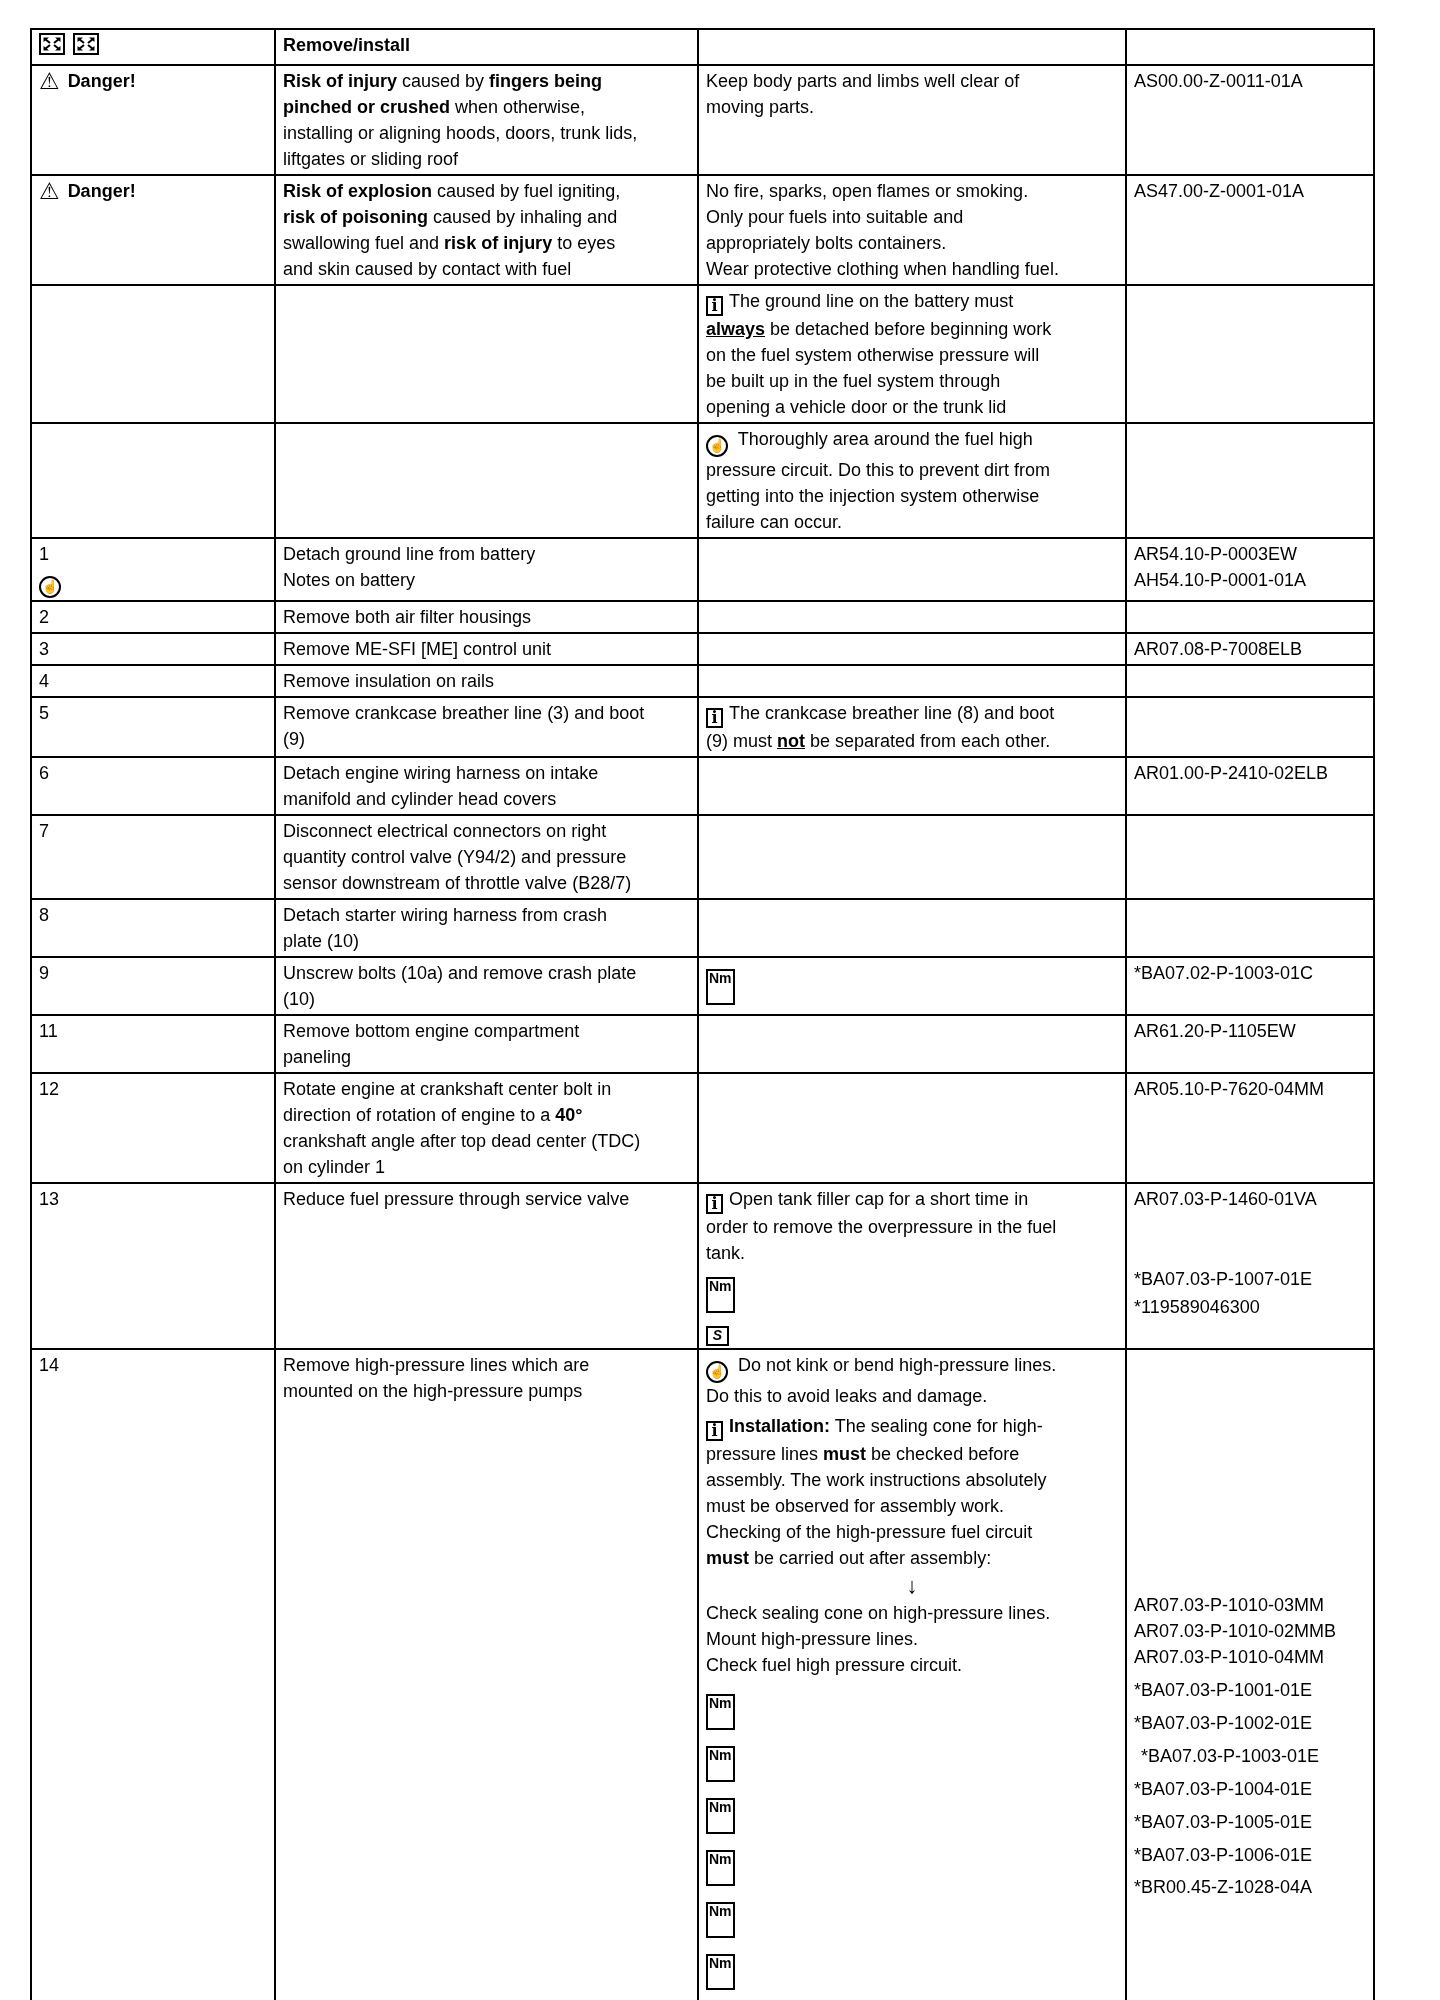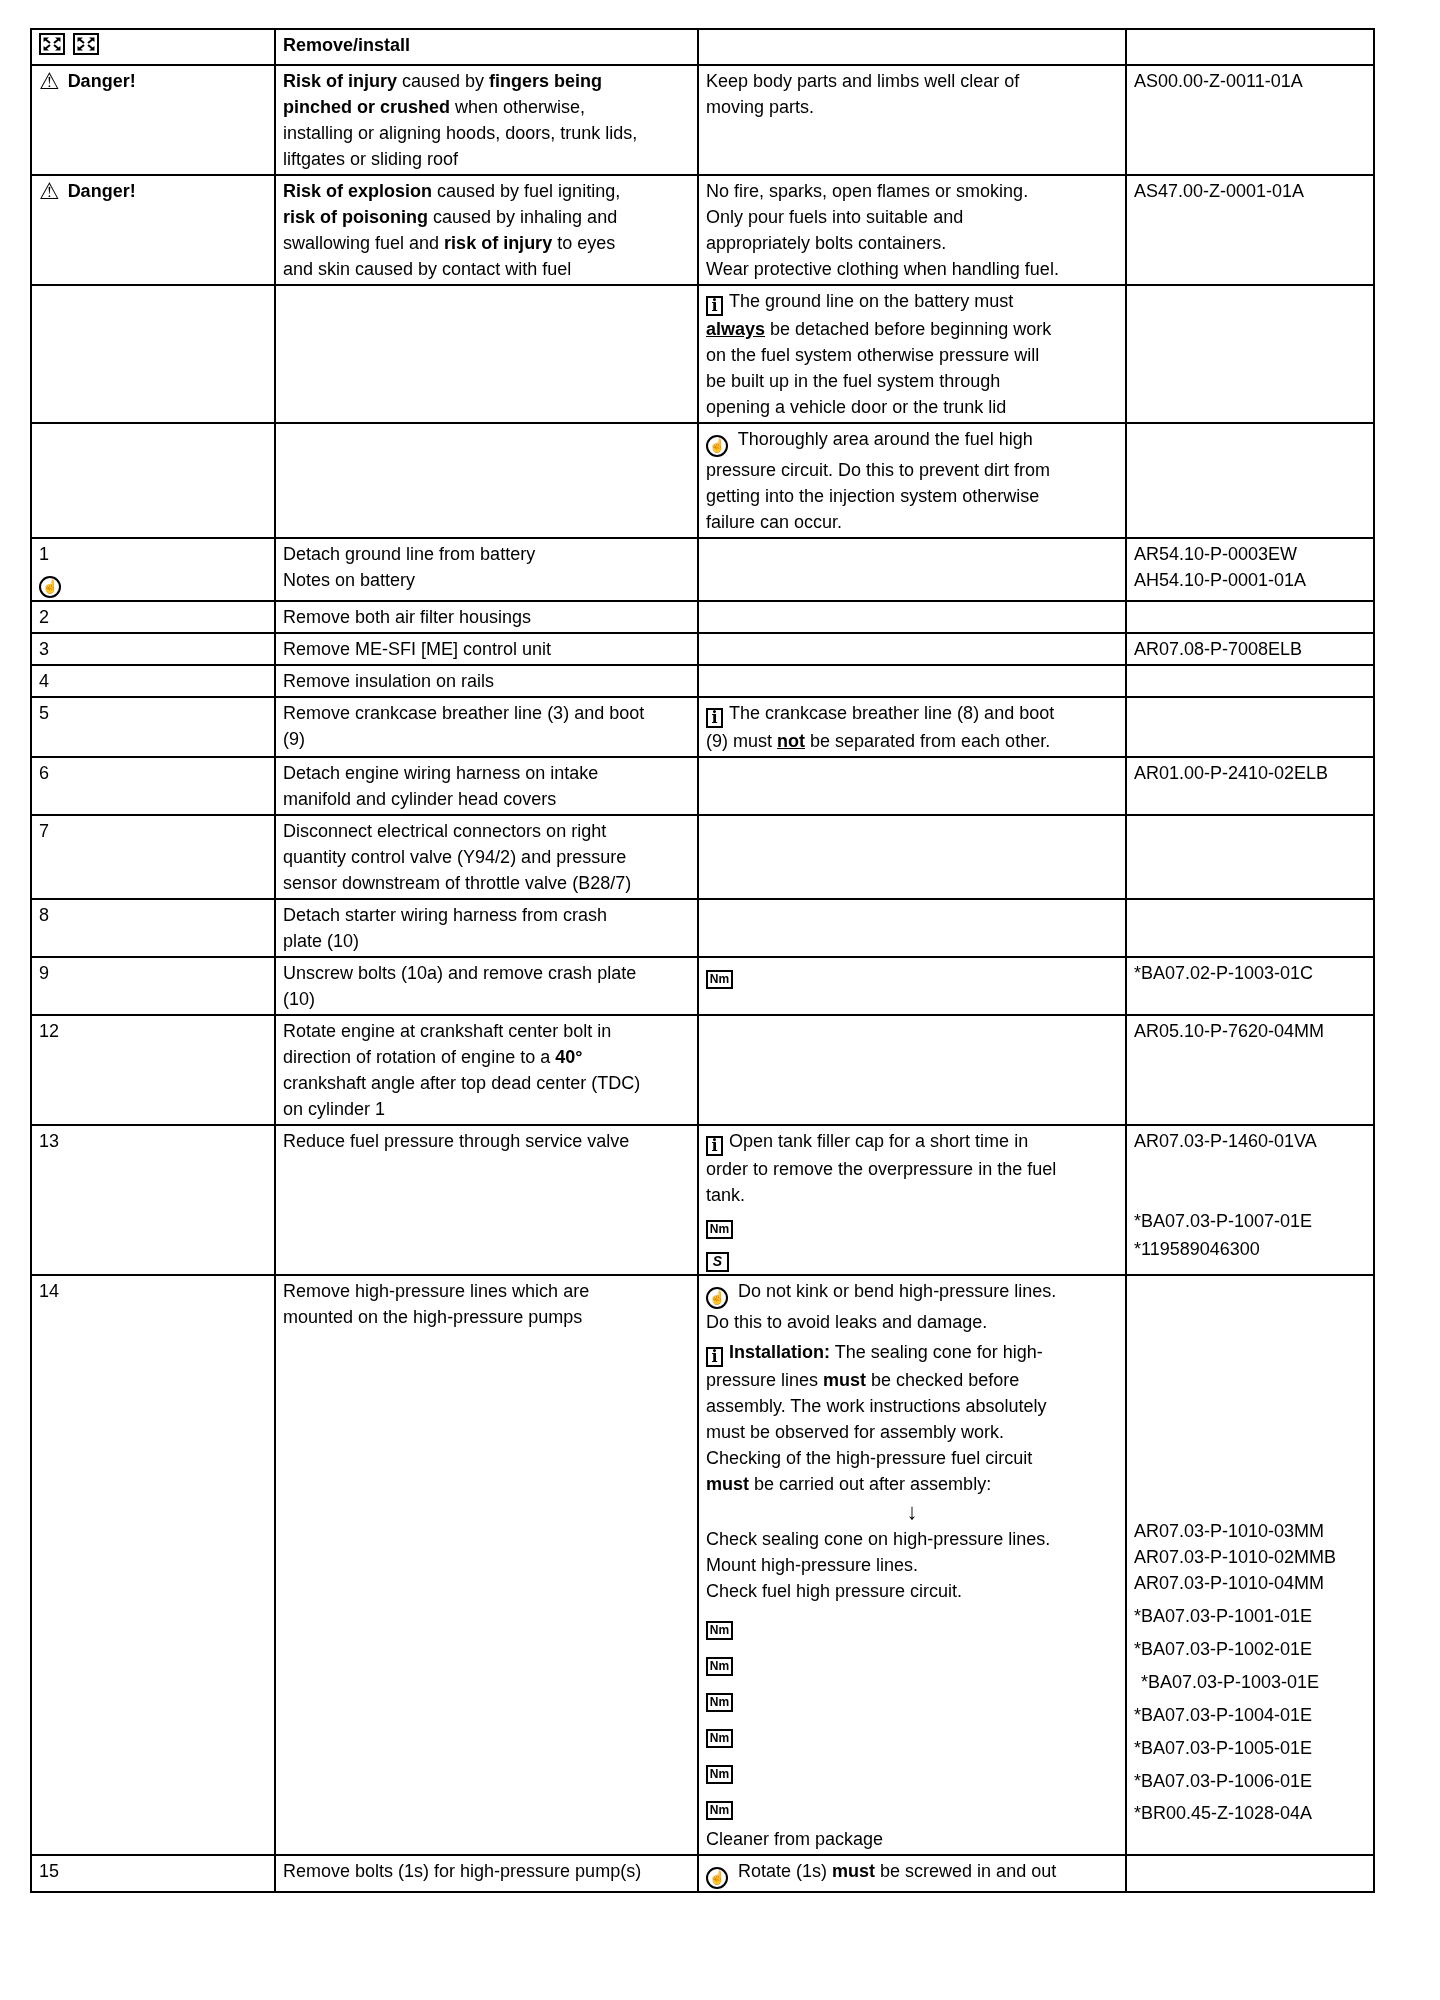--- a/index.html
+++ b/index.html
@@ -17,21 +17,21 @@
   .b{font-weight:700;}
   .u{text-decoration:underline;}
   
   .resize-icon{display:inline-block;margin-right:8px;vertical-align:-4px;}
   .warn-icon{font-size:23px;margin-right:8px;vertical-align:-2px;}
   .circle-icon{display:inline-block;width:22px;height:22px;border:2px solid #000;border-radius:50%;
     font-size:13px;line-height:18px;text-align:center;margin-right:5px;vertical-align:-5px;box-sizing:border-box;}
   .box-icon{display:inline-block;border:2px solid #000;box-sizing:border-box;text-align:center;
     margin-right:6px;vertical-align:-4px;background:#fff;}
   .info-glyph{width:17px;height:20px;font-family:"DejaVu Serif", serif;font-weight:700;font-size:16px;line-height:15px;}
-  .nm-glyph{min-width:27px;height:19px;font-weight:700;font-size:12px;line-height:14px;padding:0 1px;}
+  .nm-glyph{min-width:27px;height:36px;font-weight:700;font-size:14px;line-height:14px;padding:0 1px;}
   .tool-glyph{width:23px;height:20px;font-weight:700;font-style:italic;font-size:14px;line-height:15px;}
   .arrow-down{font-size:22px;line-height:26px;}
 </style>
 </head>
 <body>
 
 <div class="doc-wrap">
   <table class="proc">
     <colgroup>
       <col style="width:244px">
@@ -246,20 +246,33 @@
           </td>
           <td>
             <div class="line"><span class="box-icon nm-glyph">Nm</span></div>
           </td>
           <td>
             <div class="line"><span>*BA07.02-P-1003-01C</span></div>
           </td>
         </tr>
         <tr>
           <td>
+            <div class="line"><span>11</span></div>
+          </td>
+          <td>
+            <div class="line"><span>Remove bottom engine compartment</span></div>
+            <div class="line"><span>paneling</span></div>
+          </td>
+          <td></td>
+          <td>
+            <div class="line"><span>AR61.20-P-1105EW</span></div>
+          </td>
+        </tr>
+        <tr>
+          <td>
             <div class="line"><span>12</span></div>
           </td>
           <td>
             <div class="line"><span>Rotate engine at crankshaft center bolt in</span></div>
             <div class="line"><span>direction of rotation of engine to a  </span><span class="b">40°</span></div>
             <div class="line"><span>crankshaft angle after top dead center (TDC)</span></div>
             <div class="line"><span>on cylinder 1</span></div>
           </td>
           <td></td>
           <td>

